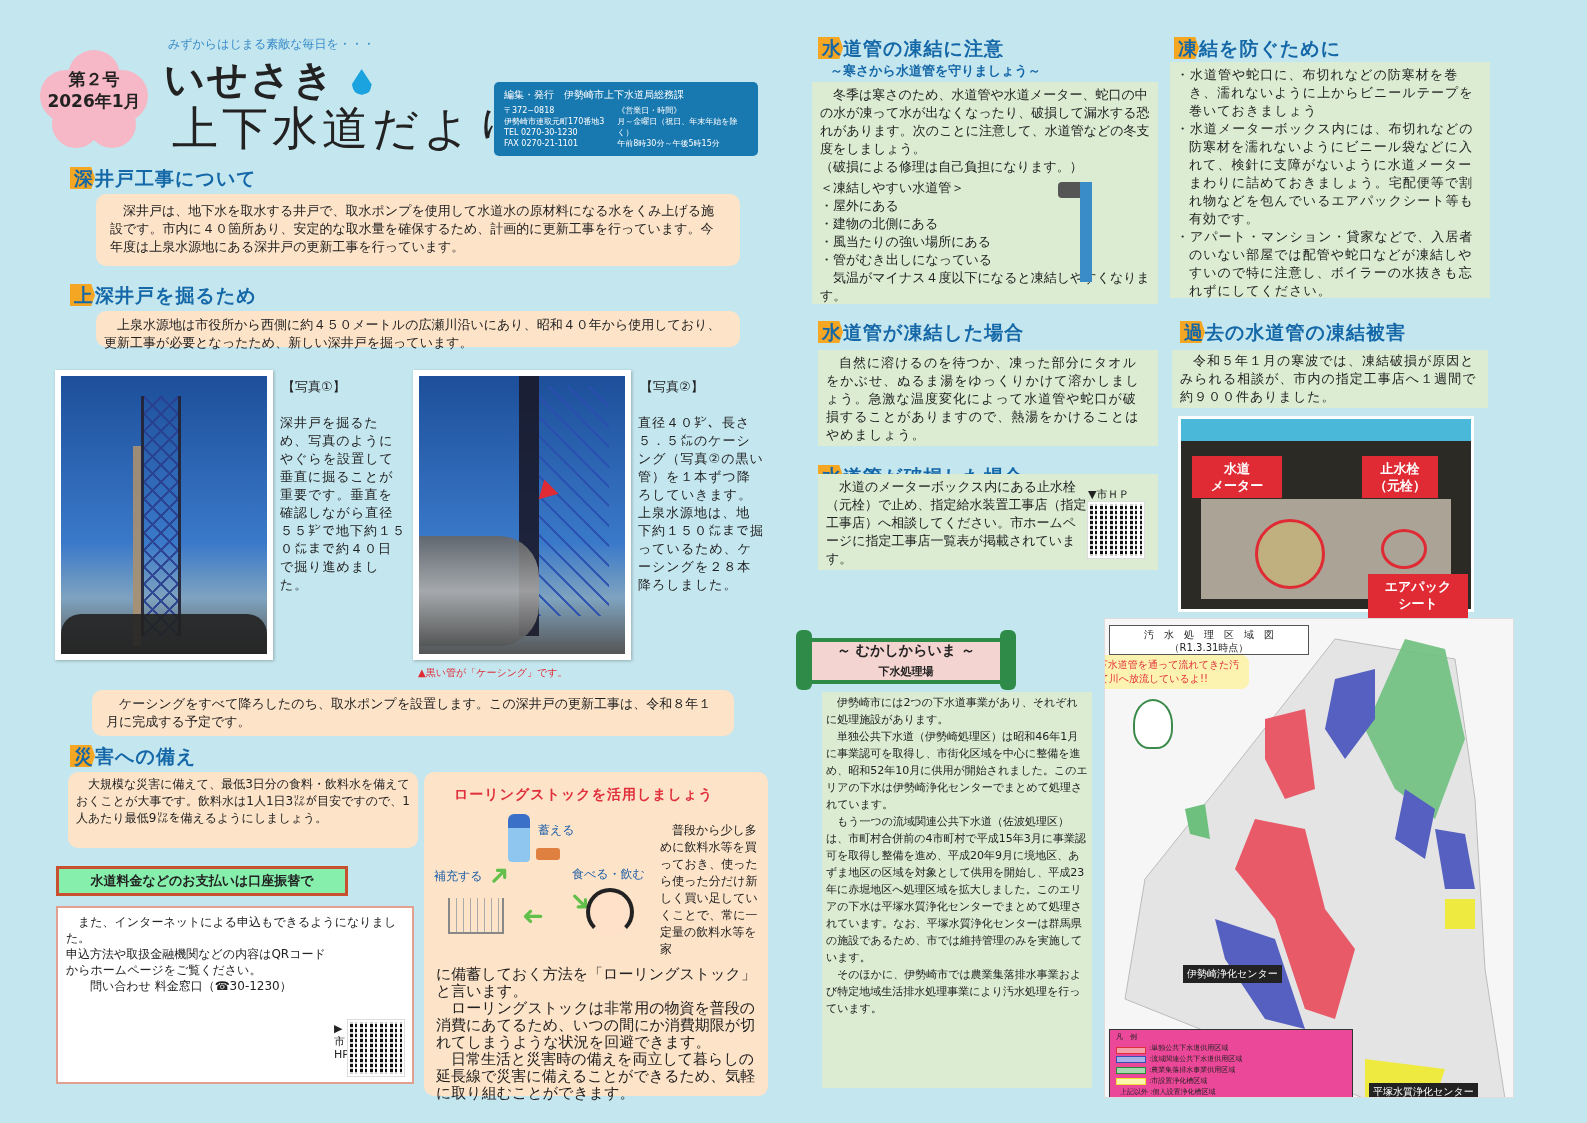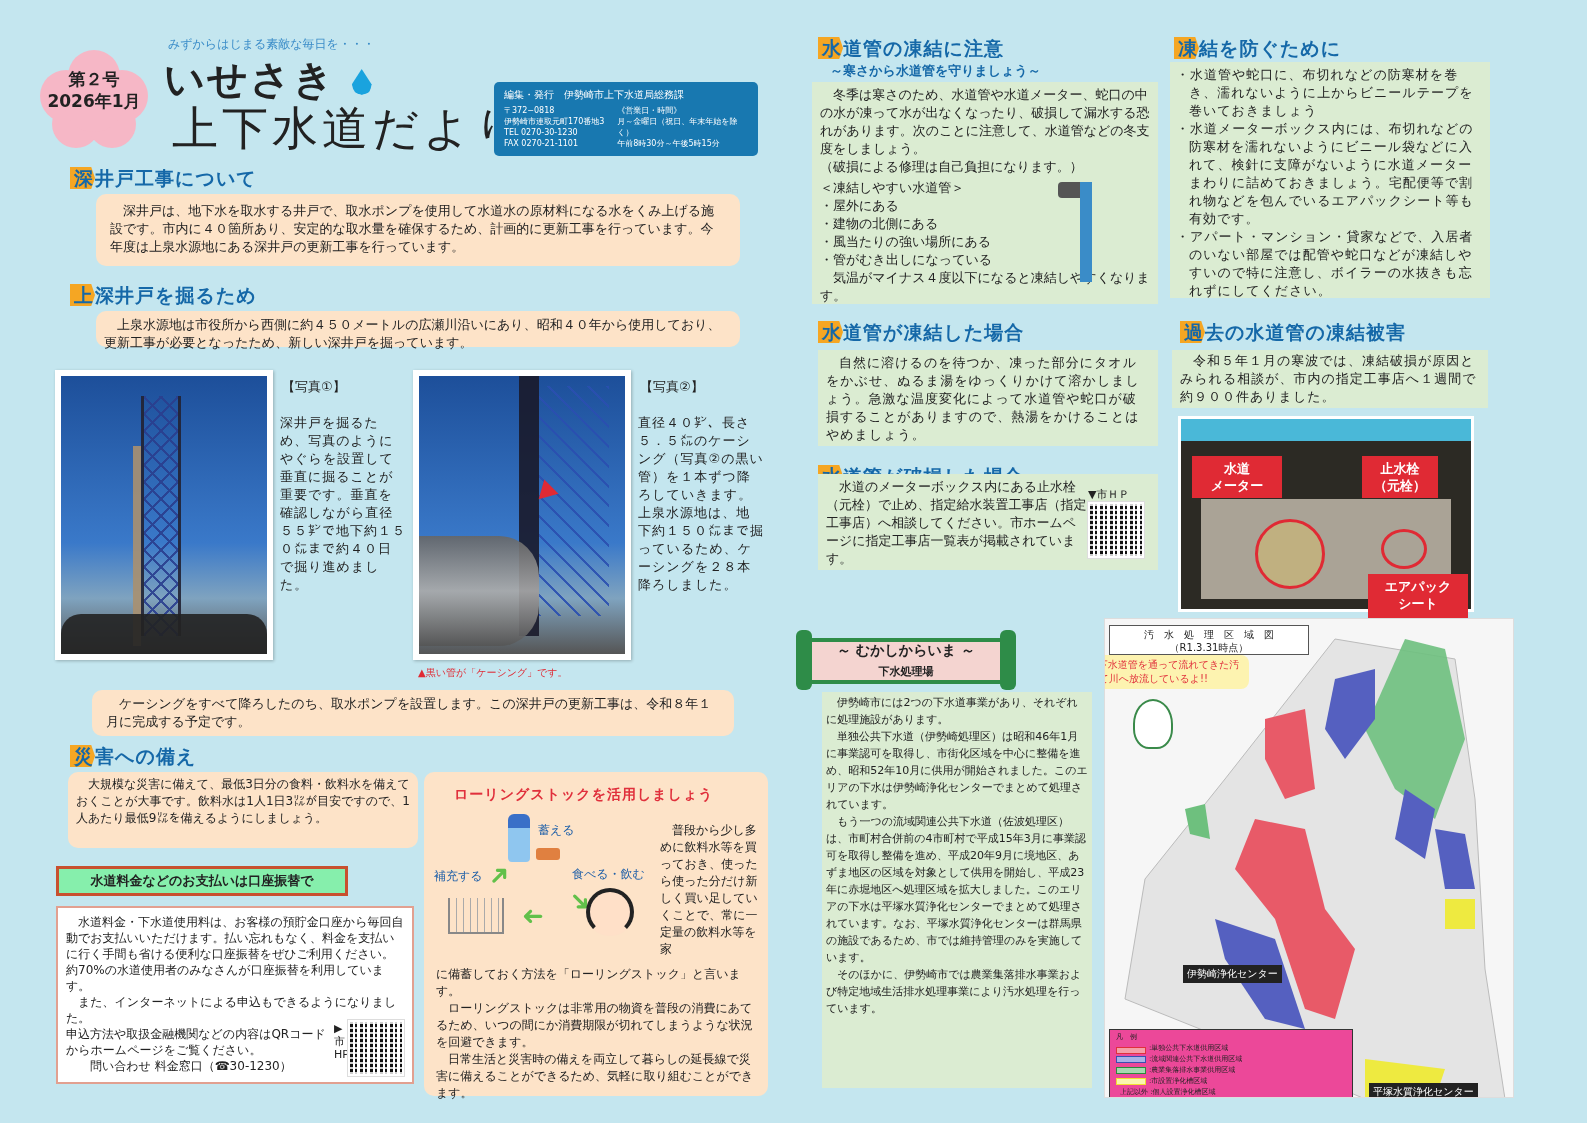--- a/index.html
+++ b/index.html
@@ -107,30 +107,29 @@
   <div style="position:absolute;left:112px;top:76px;width:24px;height:12px;background:#e08040;border-radius:3px;"></div>
   <div style="position:absolute;left:114px;top:50px;font-size:12px;color:#2060a8;">蓄える</div>
   <div style="position:absolute;left:10px;top:96px;font-size:12px;color:#2060a8;">補充する</div>
   <div style="position:absolute;left:148px;top:94px;font-size:12px;color:#2060a8;">食べる・飲む</div>
   <div style="position:absolute;left:64px;top:88px;color:#62c04a;font-size:26px;font-weight:bold;transform:rotate(-45deg);">➜</div>
   <div style="position:absolute;left:146px;top:114px;color:#62c04a;font-size:26px;font-weight:bold;transform:rotate(45deg);">➜</div>
   <div style="position:absolute;left:98px;top:130px;color:#62c04a;font-size:26px;font-weight:bold;transform:rotate(180deg);">➜</div>
   <div style="position:absolute;left:24px;top:126px;width:56px;height:36px;border:2px solid #888;border-top:none;background:repeating-linear-gradient(90deg,transparent 0 6px,#aaa 6px 7px);"></div>
   <div style="position:absolute;left:162px;top:116px;width:48px;height:48px;border-radius:50%;background:#ffe0c8;border:4px solid #222;border-bottom-color:transparent;"></div>
   <div style="position:absolute;left:236px;top:50px;width:102px;font-size:12px;line-height:17px;text-indent:1em;">普段から少し多めに飲料水等を買っておき、使ったら使った分だけ新しく買い足していくことで、常に一定量の飲料水等を家</div>
-  <div style="position:absolute;left:12px;top:194px;width:326px;font-size:12px;line-height:17px;">
+  <div style="position:absolute;left:12px;top:194px;width:326px;font-size:15px;line-height:17px;">
     <div>に備蓄しておく方法を「ローリングストック」と言います。</div>
     <div class="indent">ローリングストックは非常用の物資を普段の消費にあてるため、いつの間にか消費期限が切れてしまうような状況を回避できます。</div>
     <div class="indent">日常生活と災害時の備えを両立して暮らしの延長線で災害に備えることができるため、気軽に取り組むことができます。</div>
   </div>
 </div>
 
 <div class="abs" style="left:56px;top:866px;width:292px;height:30px;background:#86efac;border:3px solid #c8502e;text-align:center;font-size:13px;font-weight:bold;line-height:24px;">水道料金などのお支払いは口座振替で</div>
 <div class="abs" style="left:56px;top:906px;width:358px;height:178px;background:#fff;border:2px solid #e2a090;padding:6px 8px;font-size:12px;line-height:16px;">
-  <div class="indent">水道料金・下水道使用料は、お客様の預貯金口座から毎回自動でお支払いいただけます。払い忘れもなく、料金を支払いに行く手間も省ける便利な口座振替をぜひご利用ください。約70%の水道使用者のみなさんが口座振替を利用しています。</div>
   <div class="indent">また、インターネットによる申込もできるようになりました。</div>
   <div style="width:270px;">申込方法や取扱金融機関などの内容はQRコードからホームページをご覧ください。</div>
   <div class="indent" style="text-indent:2em;">問い合わせ 料金窓口（☎30-1230）</div>
   <div style="position:absolute;left:276px;top:114px;width:12px;font-size:11px;line-height:13px;">▶市HP</div>
   <div class="qr" style="position:absolute;left:290px;top:112px;width:56px;height:56px;"></div>
 </div>
 
 <div class="sec-title" style="left:818px;top:36px;">
   <span class="first">水</span><span>道管の凍結に注意</span>
 </div>

